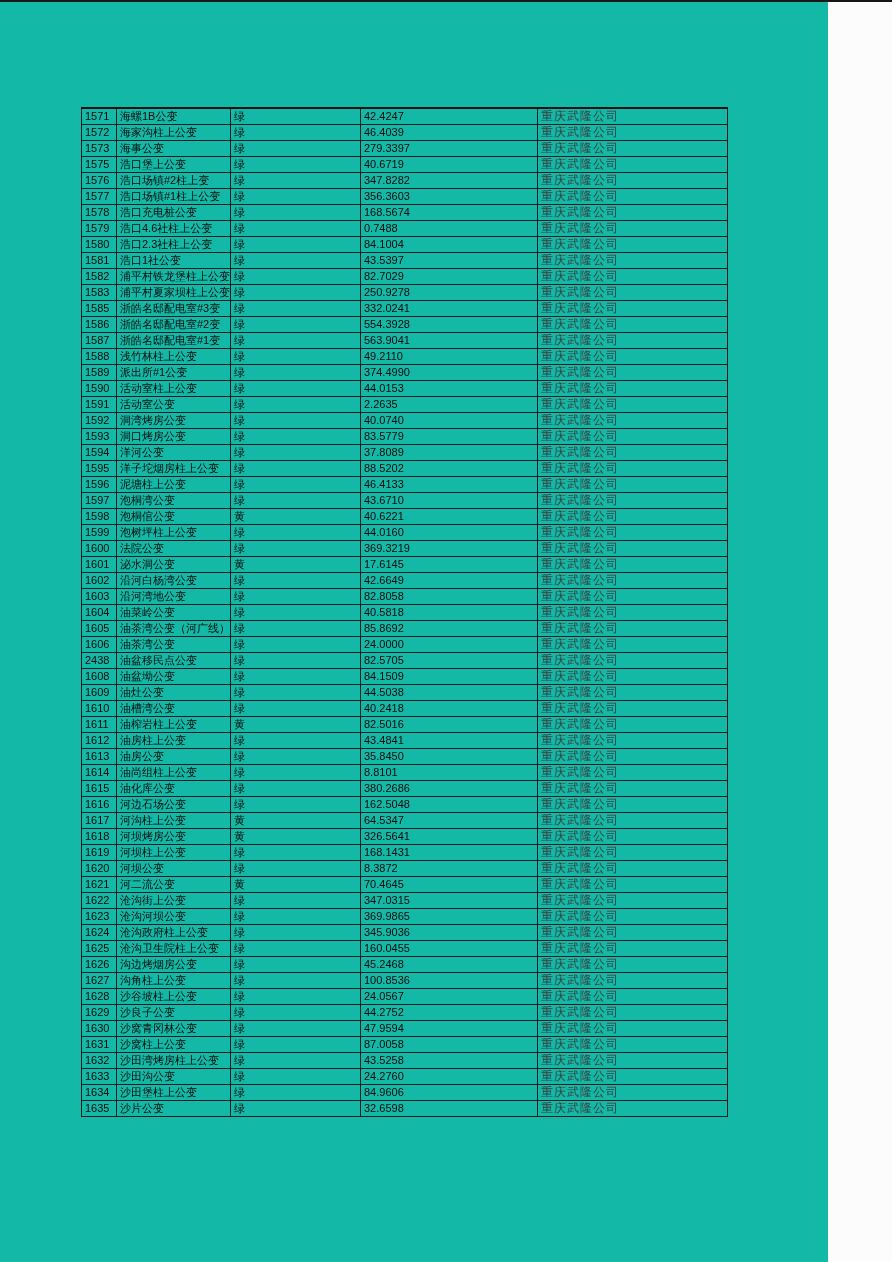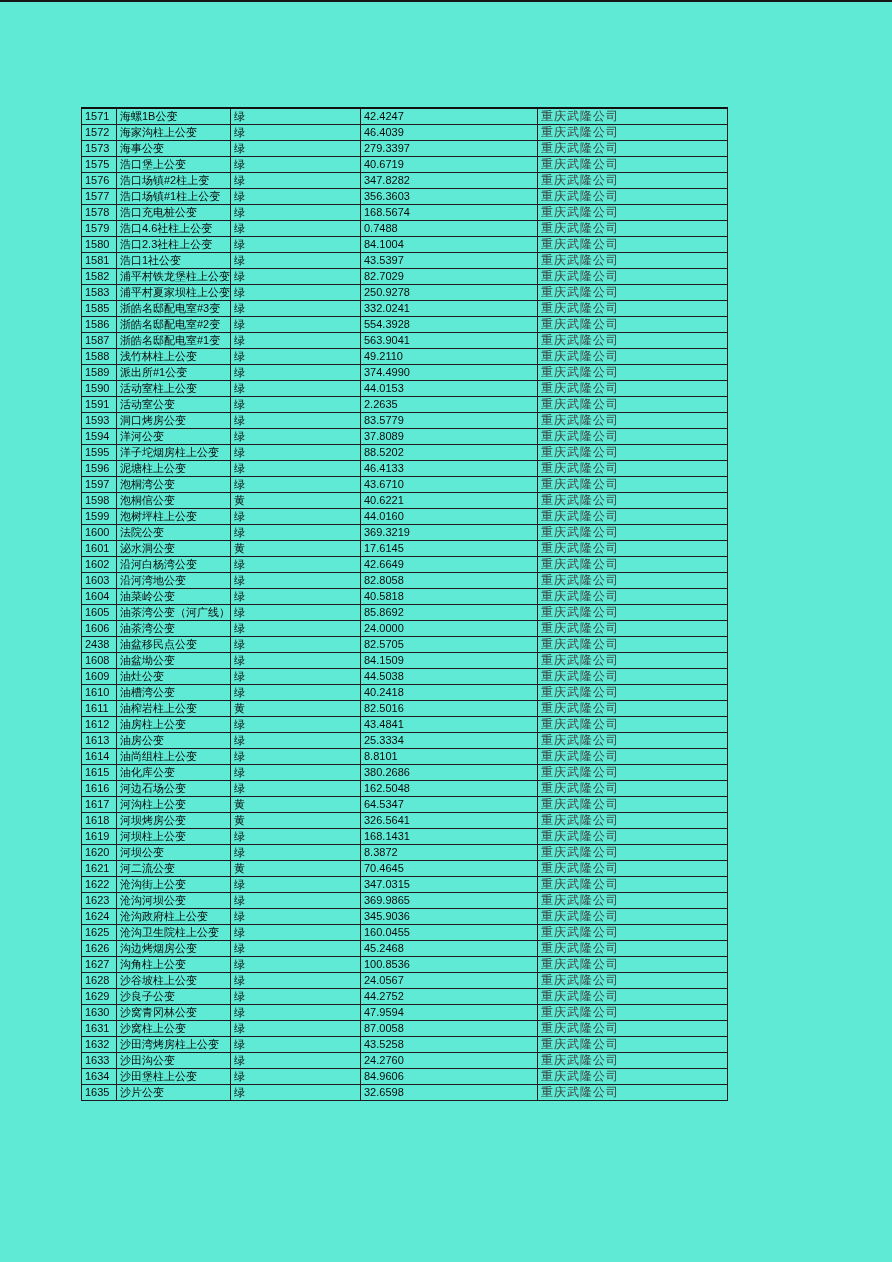--- a/index.html
+++ b/index.html
@@ -5,23 +5,23 @@
   * { margin: 0; padding: 0; box-sizing: border-box; }
   html, body {
     width: 892px;
     height: 1262px;
     background: #fcfcfc;
     overflow: hidden;
     font-family: "Liberation Sans", sans-serif;
   }
   .page {
     position: relative;
-    width: 892px;
+    width: 828px;
     height: 1262px;
-    background: #5eead4;
+    background: #14b8a6;
     padding-left: 14px;
   }
   .top-edge {
     position: absolute;
     top: 0; left: 0;
     width: 892px;
     height: 2px;
     background: #161616;
   }
   .sheet-table {
@@ -191,20 +191,27 @@
       <td class="col-company">重庆武隆公司</td>
     </tr>
         <tr>
       <td class="col-num">1591</td>
       <td class="col-name">活动室公变</td>
       <td class="col-status">绿</td>
       <td class="col-value">2.2635</td>
       <td class="col-company">重庆武隆公司</td>
     </tr>
         <tr>
+      <td class="col-num">1592</td>
+      <td class="col-name">洞湾烤房公变</td>
+      <td class="col-status">绿</td>
+      <td class="col-value">40.0740</td>
+      <td class="col-company">重庆武隆公司</td>
+    </tr>
+        <tr>
       <td class="col-num">1593</td>
       <td class="col-name">洞口烤房公变</td>
       <td class="col-status">绿</td>
       <td class="col-value">83.5779</td>
       <td class="col-company">重庆武隆公司</td>
     </tr>
         <tr>
       <td class="col-num">1594</td>
       <td class="col-name">洋河公变</td>
       <td class="col-status">绿</td>
@@ -334,21 +341,21 @@
       <td class="col-num">1612</td>
       <td class="col-name">油房柱上公变</td>
       <td class="col-status">绿</td>
       <td class="col-value">43.4841</td>
       <td class="col-company">重庆武隆公司</td>
     </tr>
         <tr>
       <td class="col-num">1613</td>
       <td class="col-name">油房公变</td>
       <td class="col-status">绿</td>
-      <td class="col-value">25.3334</td>
+      <td class="col-value">35.8450</td>
       <td class="col-company">重庆武隆公司</td>
     </tr>
         <tr>
       <td class="col-num">1614</td>
       <td class="col-name">油尚组柱上公变</td>
       <td class="col-status">绿</td>
       <td class="col-value">8.8101</td>
       <td class="col-company">重庆武隆公司</td>
     </tr>
         <tr>

